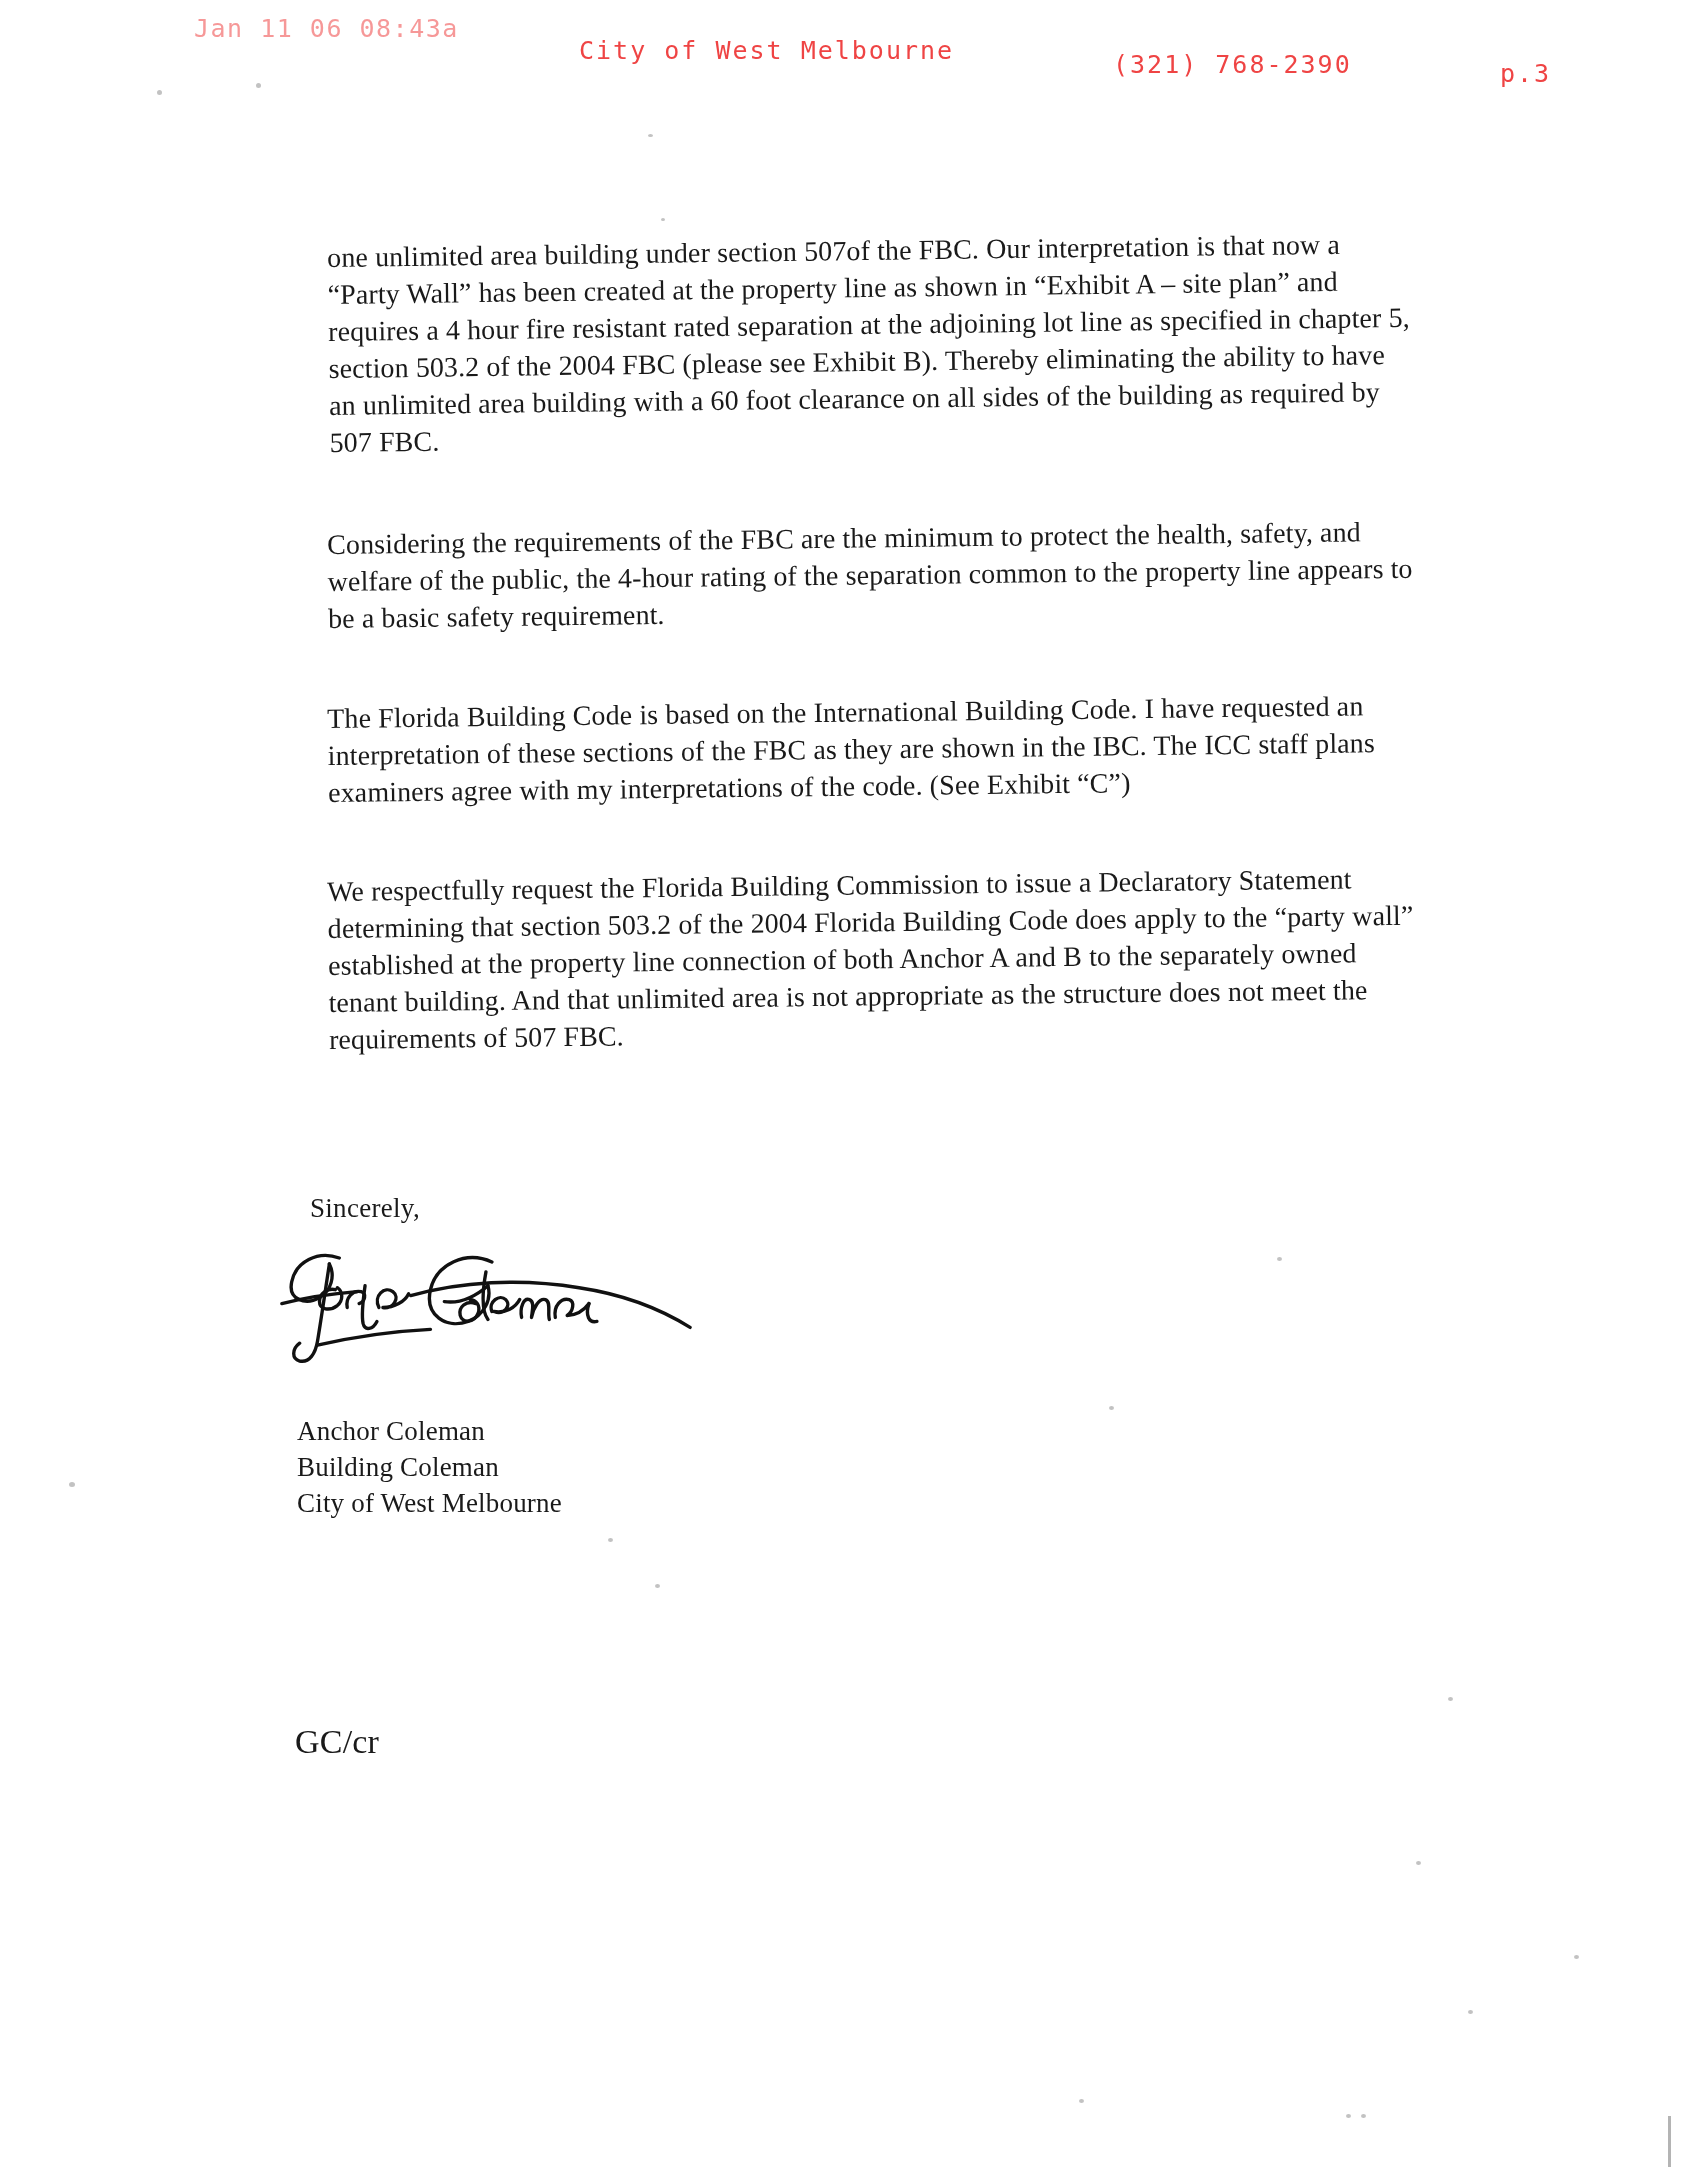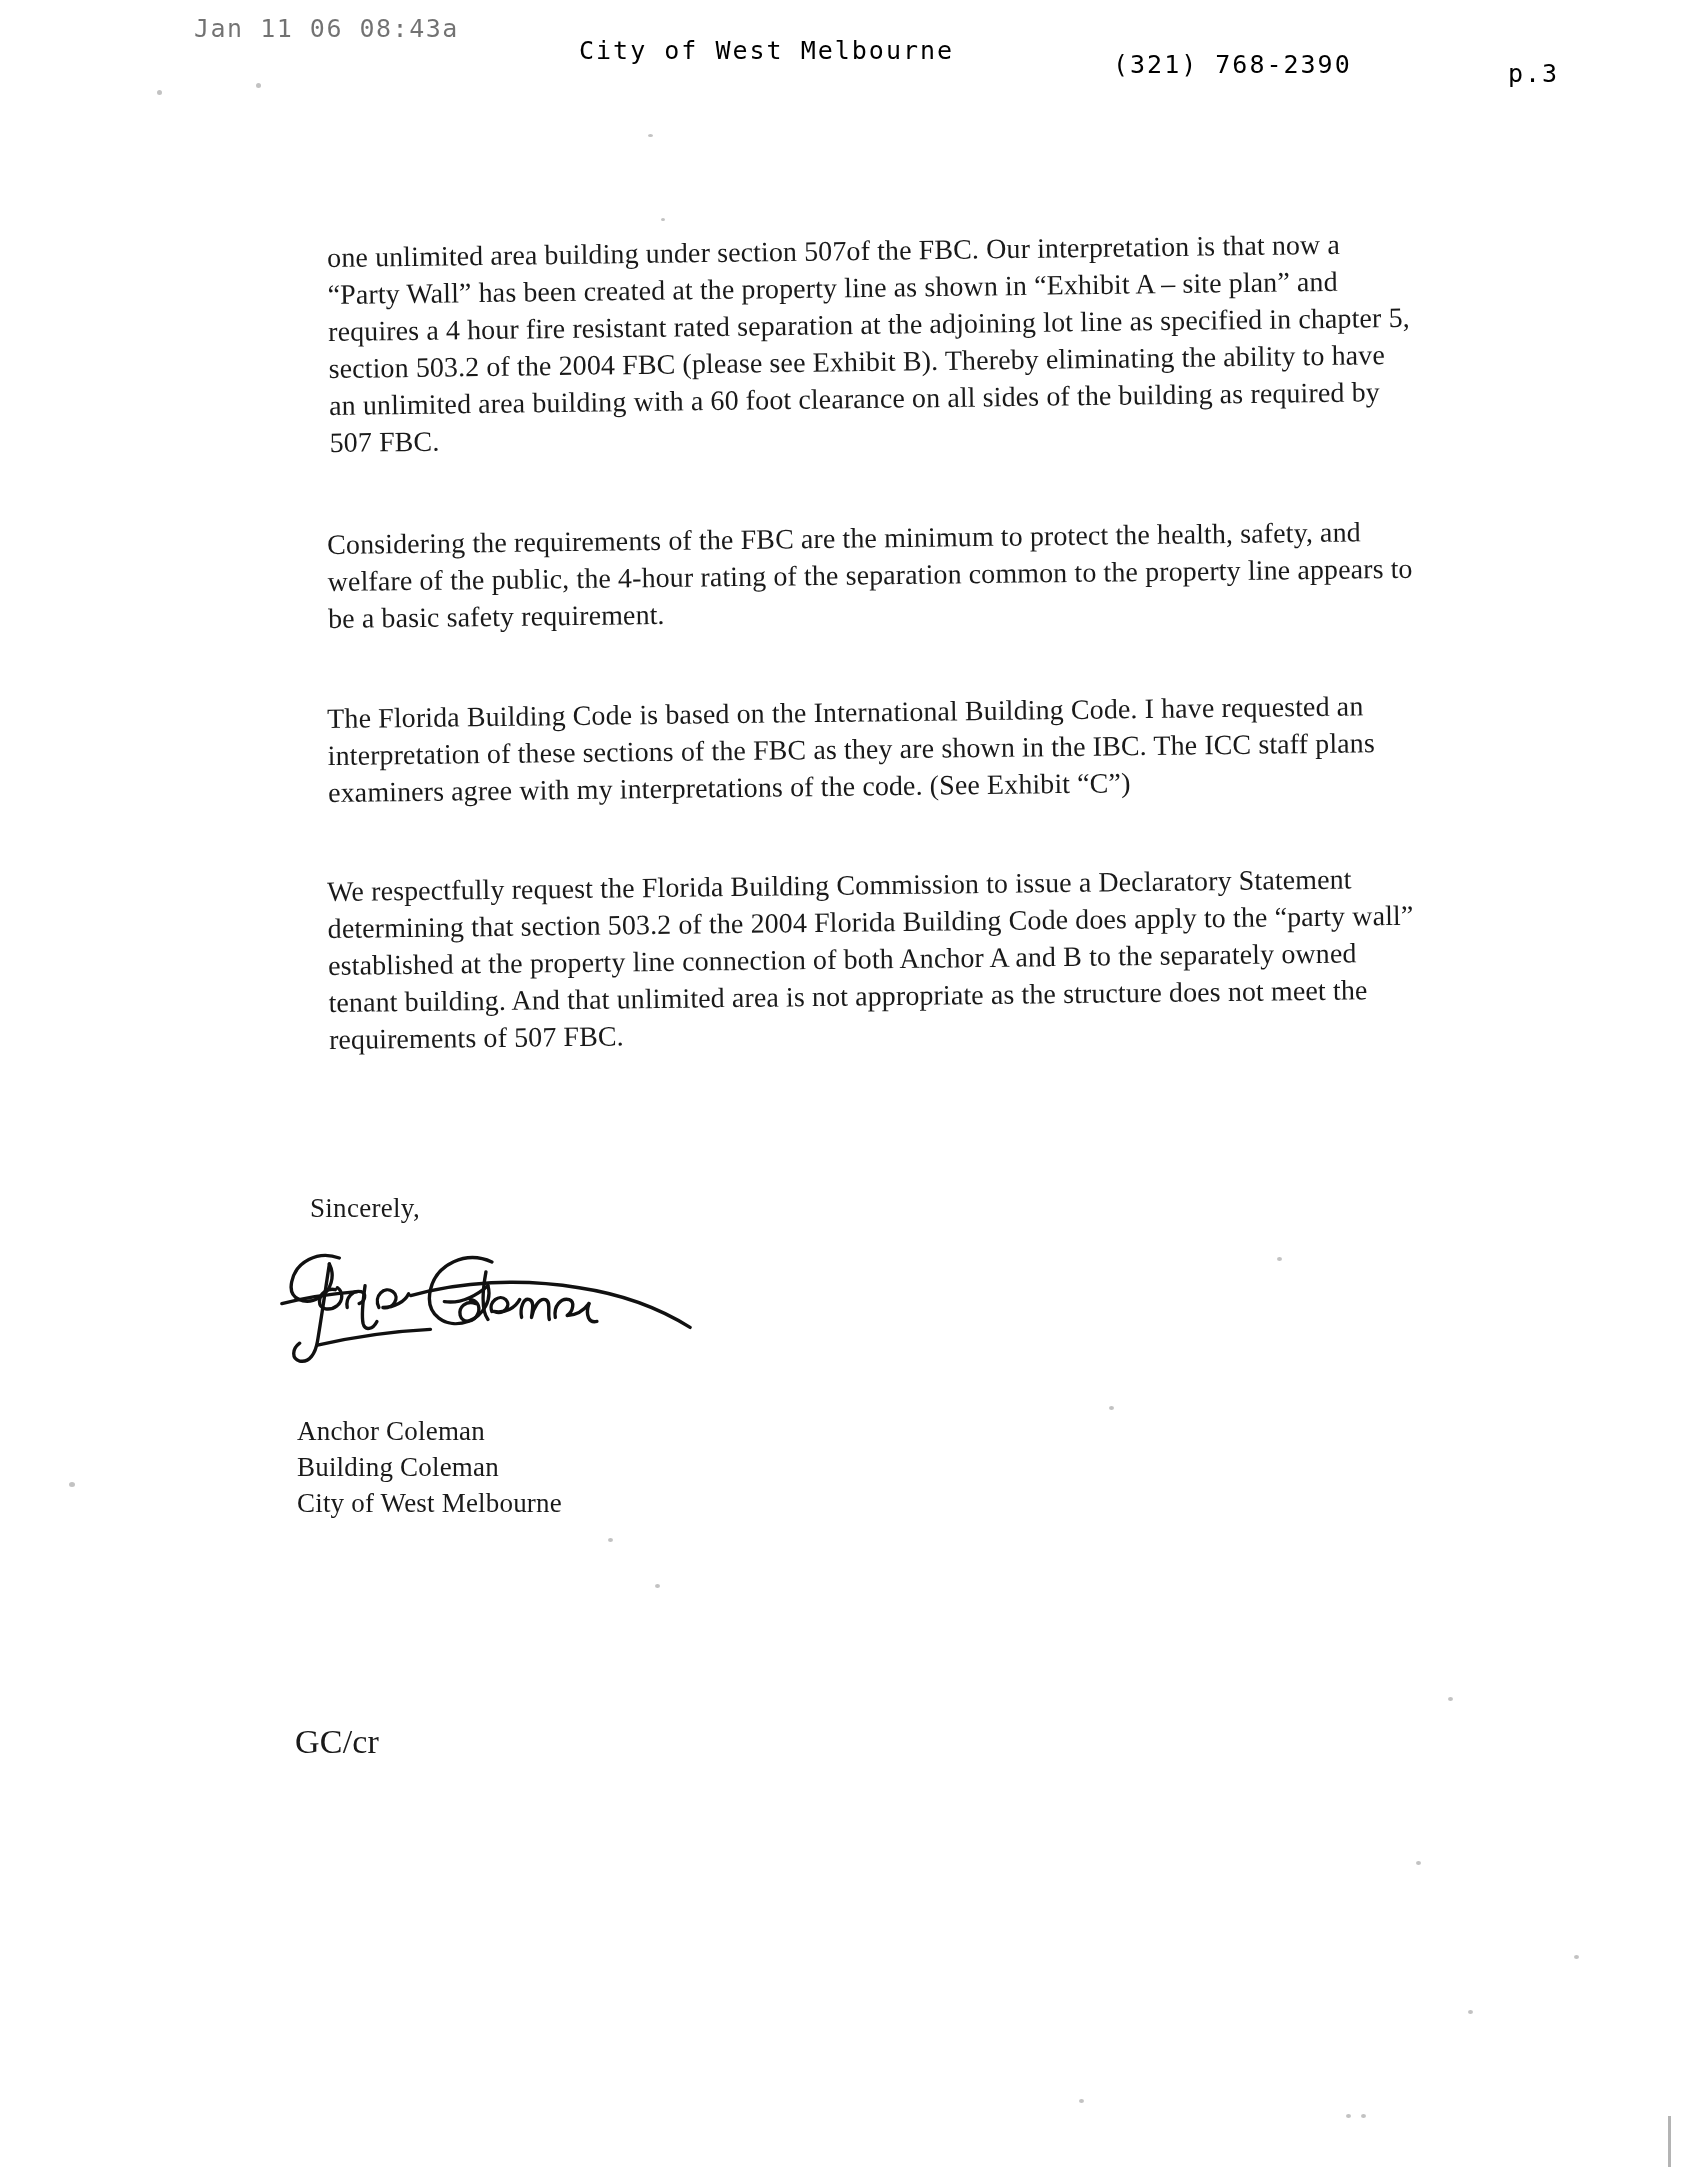--- a/index.html
+++ b/index.html
@@ -20,21 +20,21 @@
   
   .fax-header {
     position: absolute;
     top: 14px;
     left: 0;
     width: 1683px;
     height: 51px;
     font-family: "DejaVu Sans Mono", monospace;
     font-size: 25px;
     letter-spacing: 1.5px;
-    color: #000000;
+    color: #ef4444;
   }
   .fax-date {
     position: absolute;
     left: 194px;
     top: 0px;
     opacity: 0.55;
     white-space: nowrap;
   }
   .fax-city {
     position: absolute;
@@ -50,21 +50,20 @@
     white-space: nowrap;
     letter-spacing: 2px;
     margin-left: 24px;
   }
   .fax-page {
     position: absolute;
     left: 1500px;
     top: 45px;
     white-space: nowrap;
     letter-spacing: 2px;
-    margin-left: 8px;
   }
 
   
   .speck {
     position: absolute;
     background: #999;
     border-radius: 50%;
     opacity: 0.6;
   }
 

